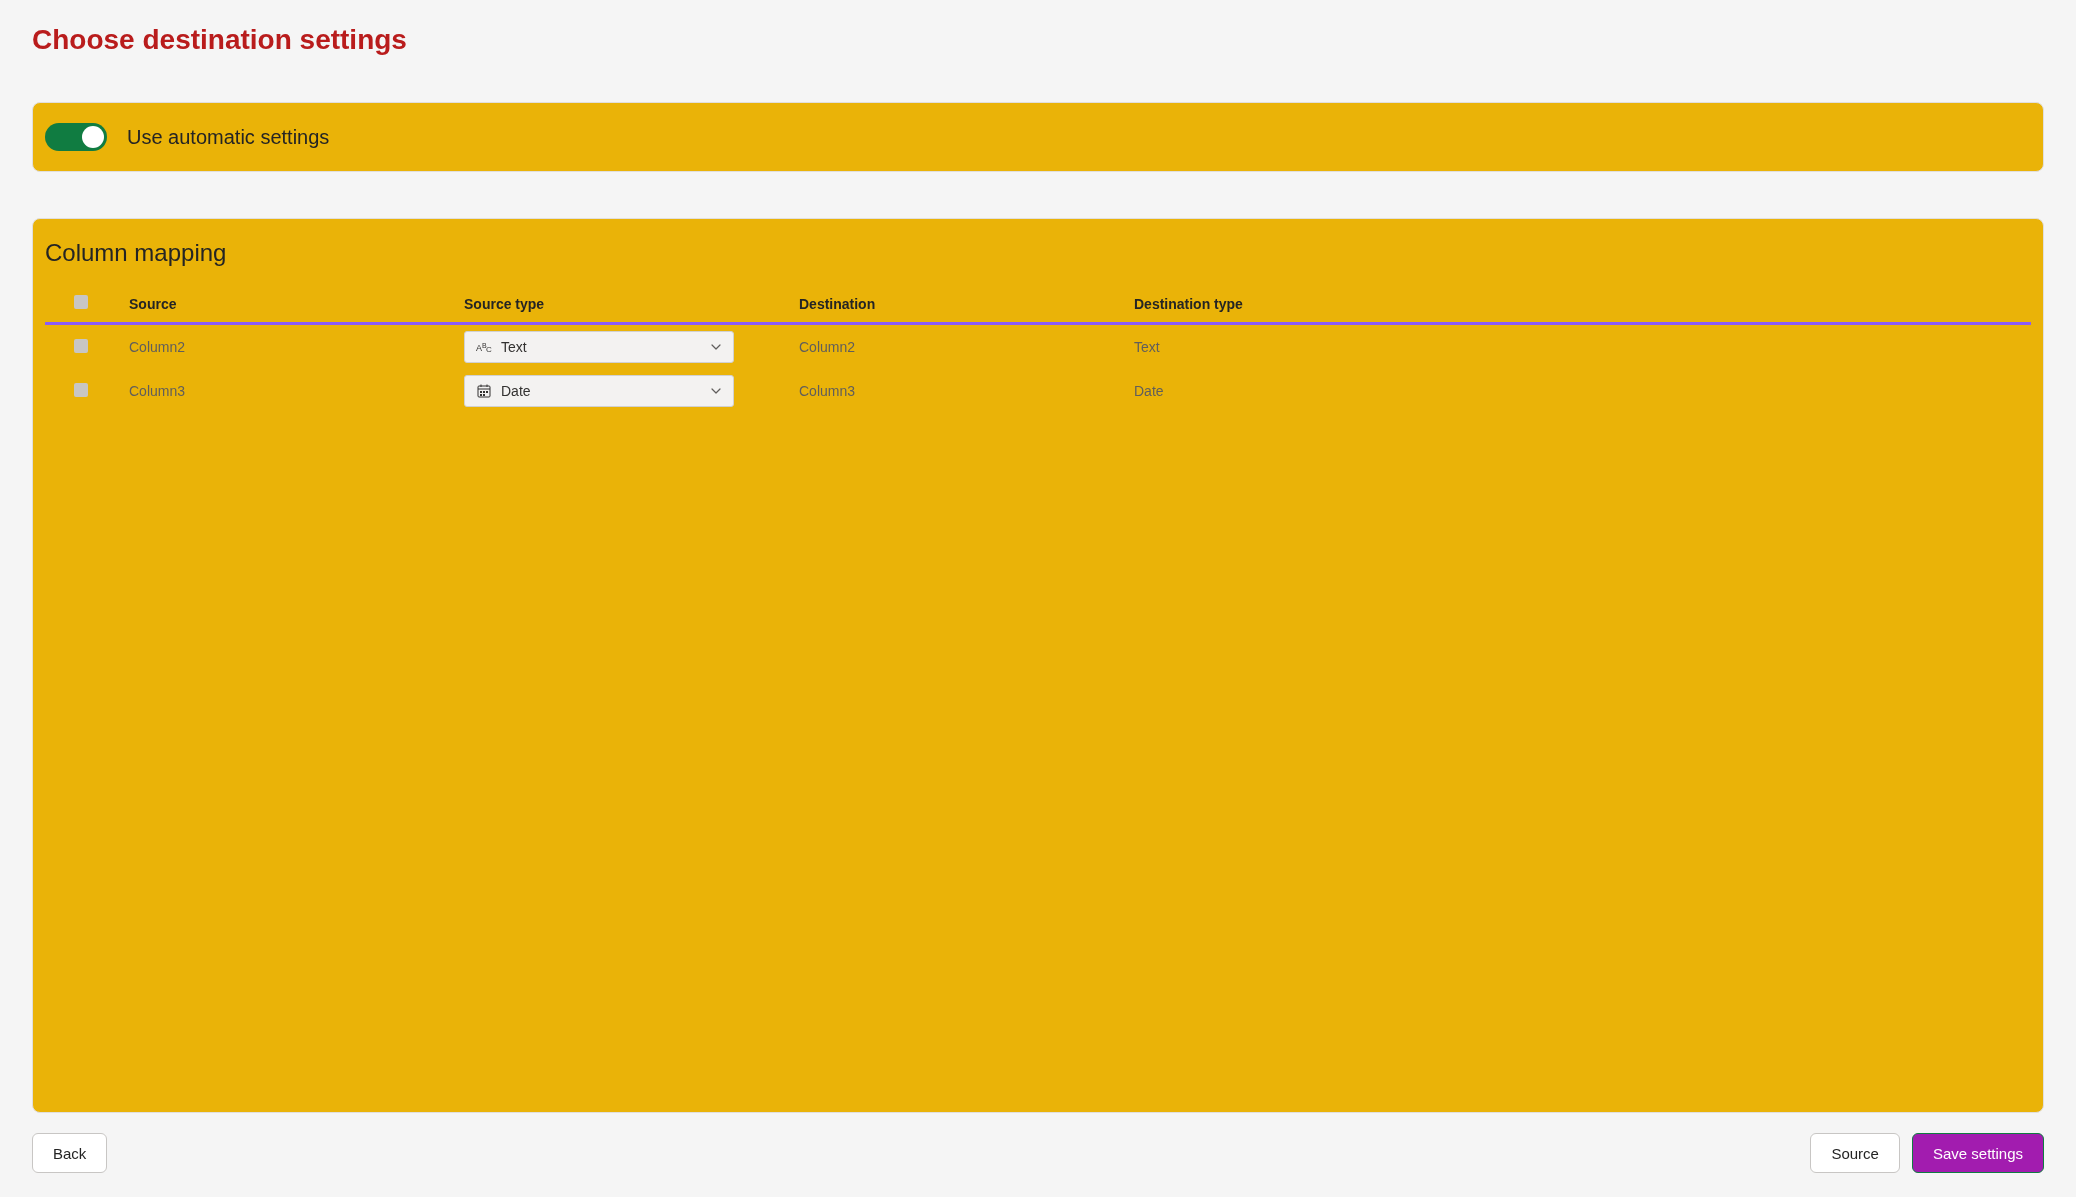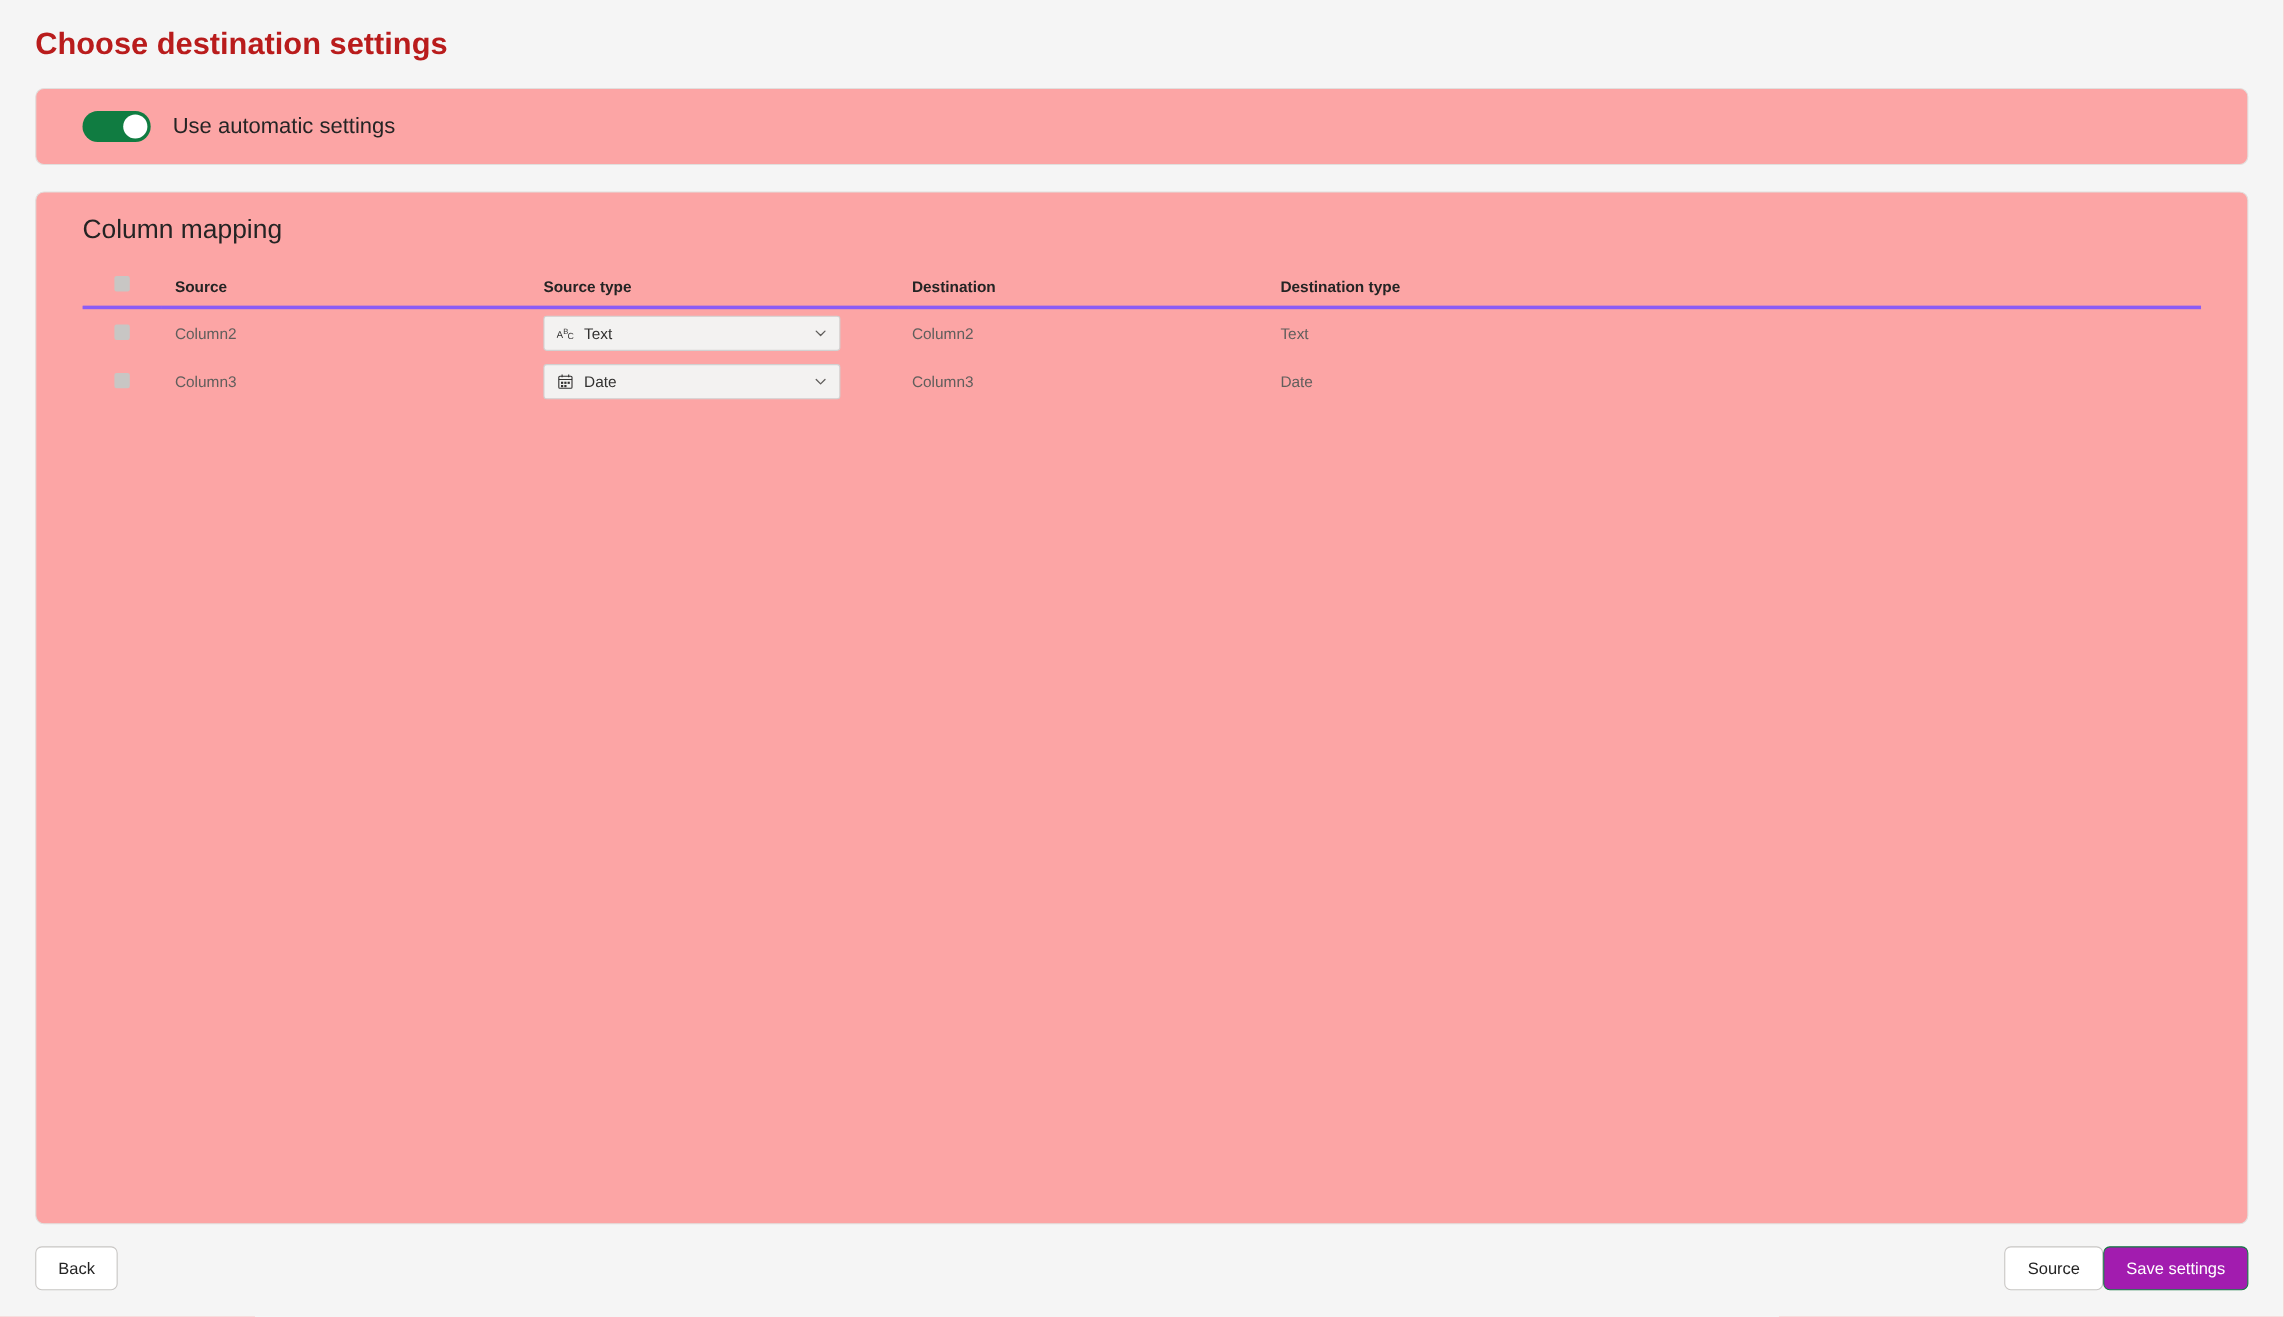--- a/index.html
+++ b/index.html
@@ -17,25 +17,26 @@
     display: flex;
     flex-direction: column;
   }
   .page-title {
     font-size: 28px;
     font-weight: 600;
     color: #b91c1c;
     margin-bottom: 24px;
   }
   .card {
-    background: #fca5a5;
+    background: #eab308;
     border: 1px solid #e1dfdd;
     border-radius: 8px;
-    padding: 20px 42px;
+    padding: 20px 12px;
     margin-bottom: 24px;
+    margin-top: 22px;
   }
   .toggle-row {
     display: flex;
     align-items: center;
     gap: 20px;
   }
   .toggle {
     width: 62px;
     height: 28px;
     background: #107c41;
@@ -139,20 +140,21 @@
     height: 14px;
     display: flex;
     align-items: center;
     justify-content: center;
     color: #605e5c;
   }
 
   .footer {
     display: flex;
     align-items: center;
+    gap: 12px;
   }
   .footer .spacer { flex: 1; }
   .btn {
     height: 40px;
     padding: 0 20px;
     border-radius: 6px;
     border: 1px solid #c8c6c4;
     background: #fff;
     color: #242424;
     font-size: 15px;

